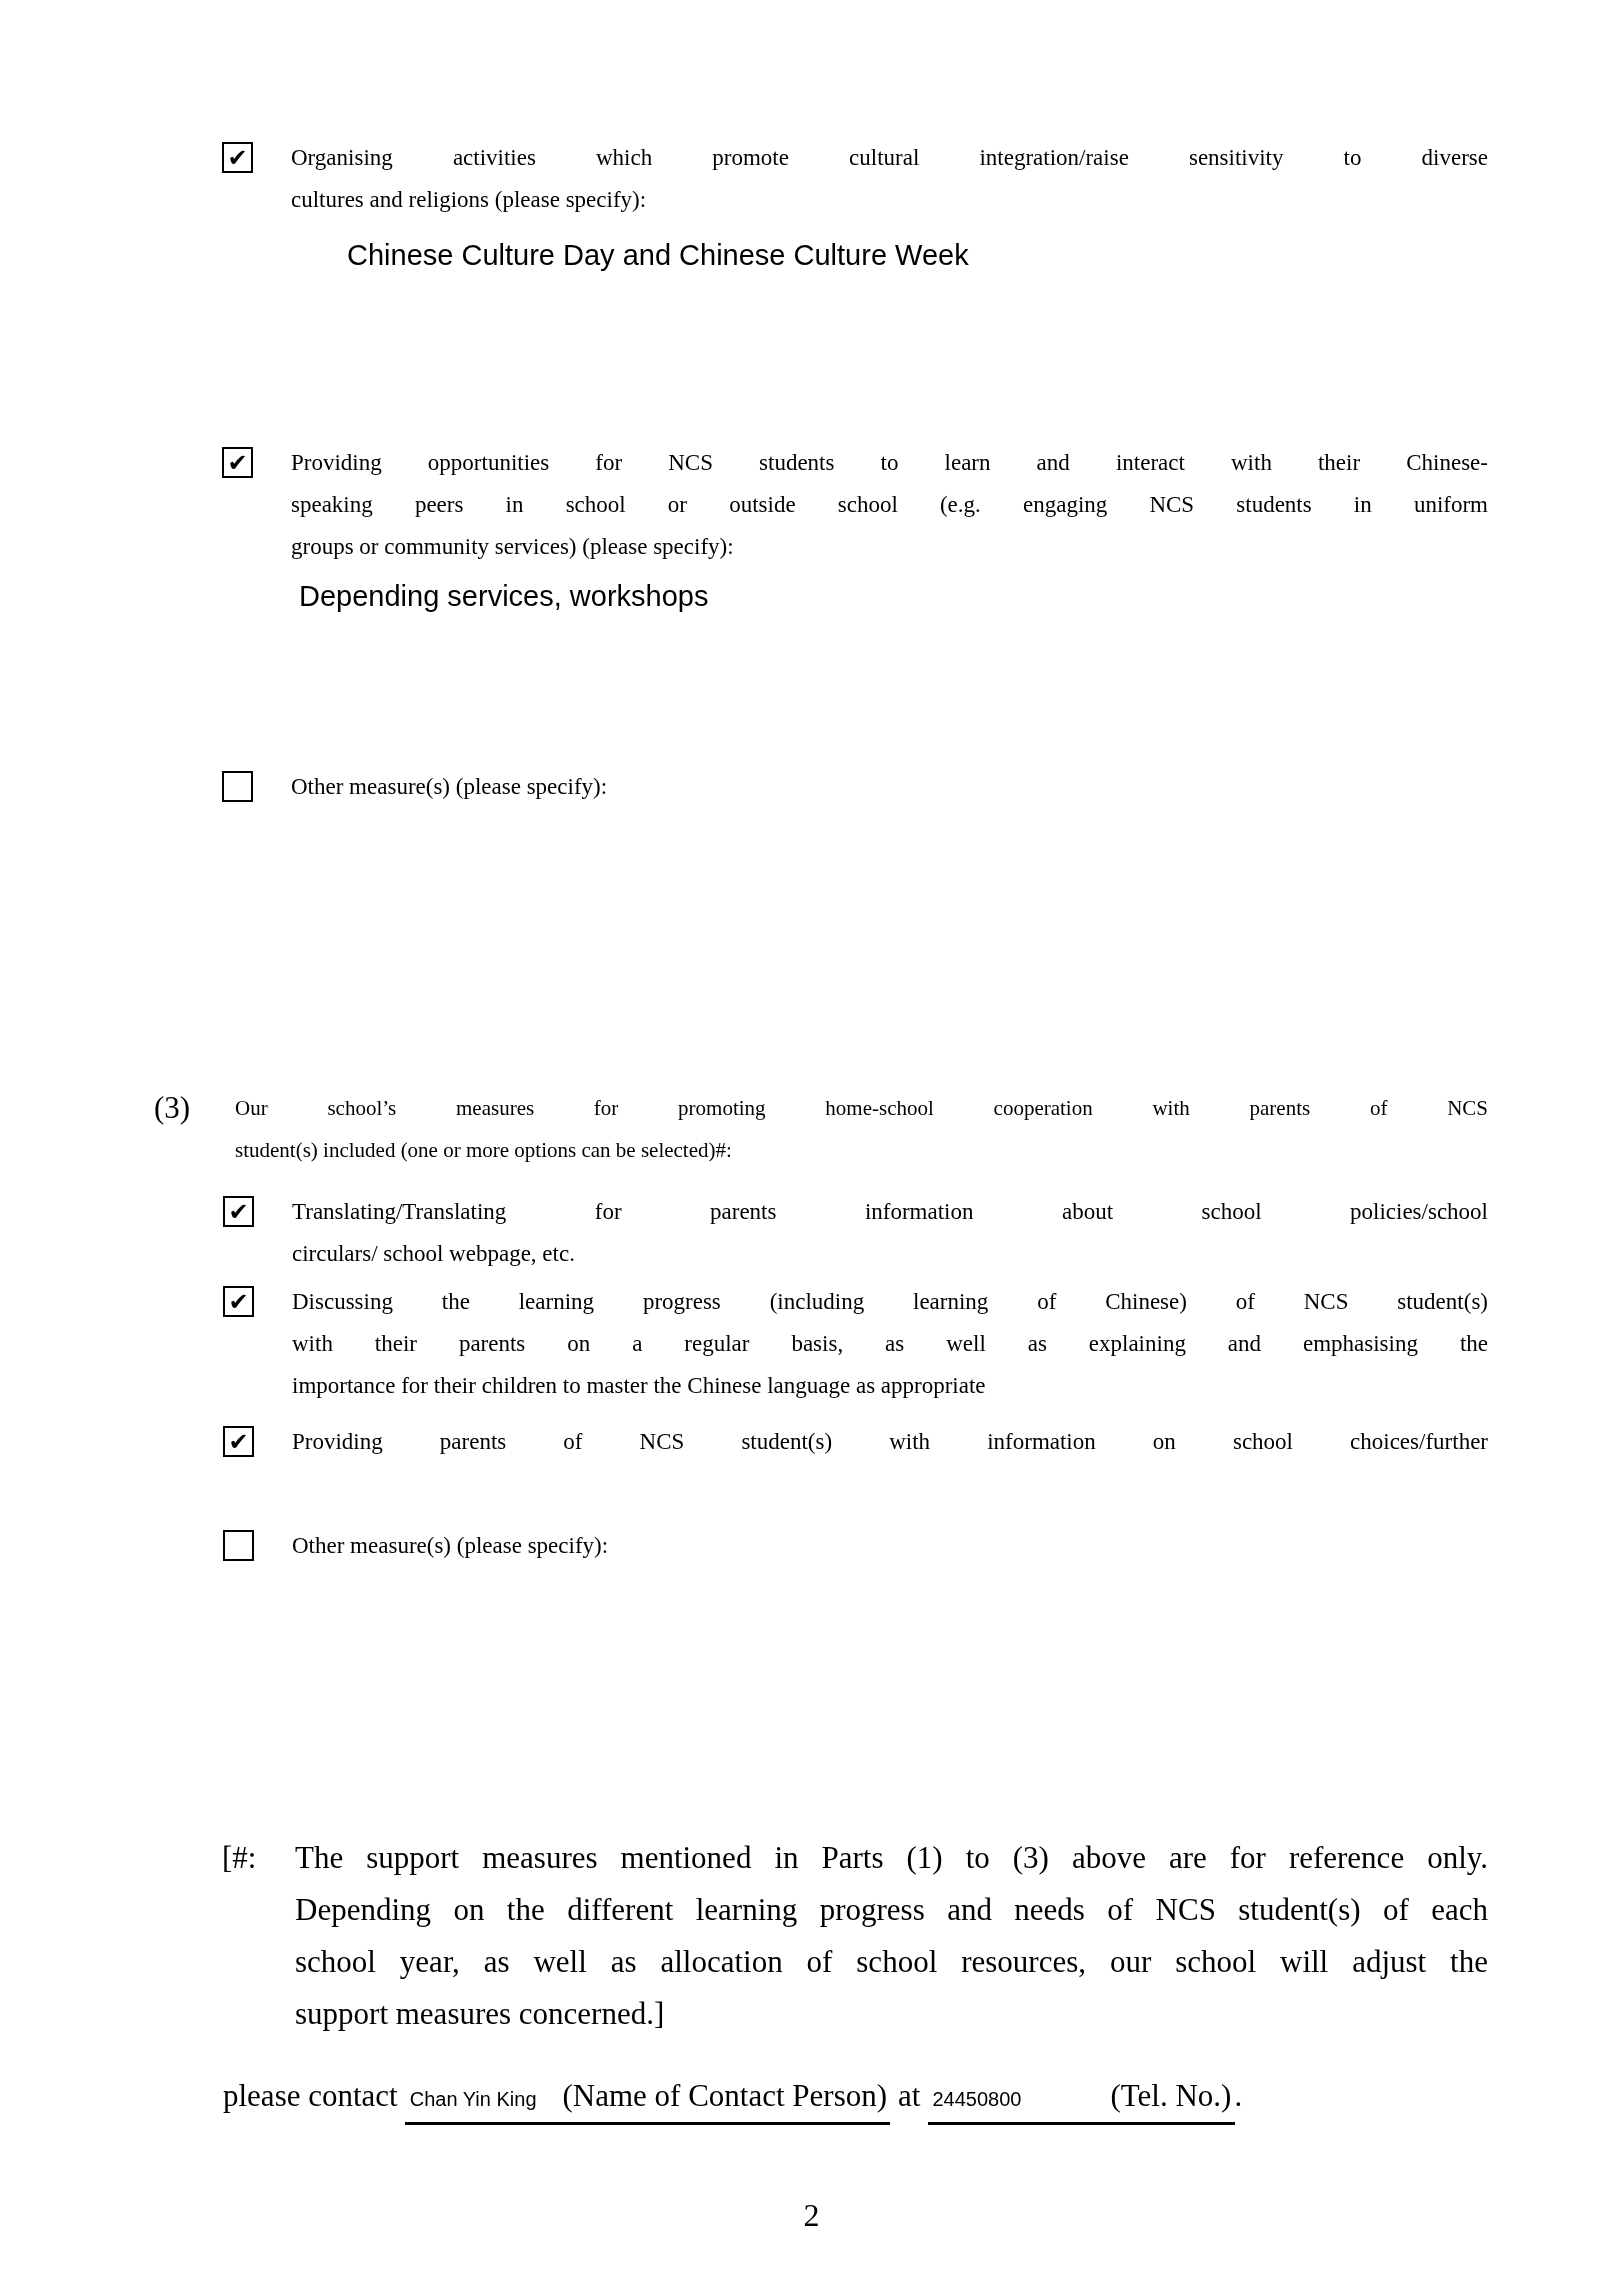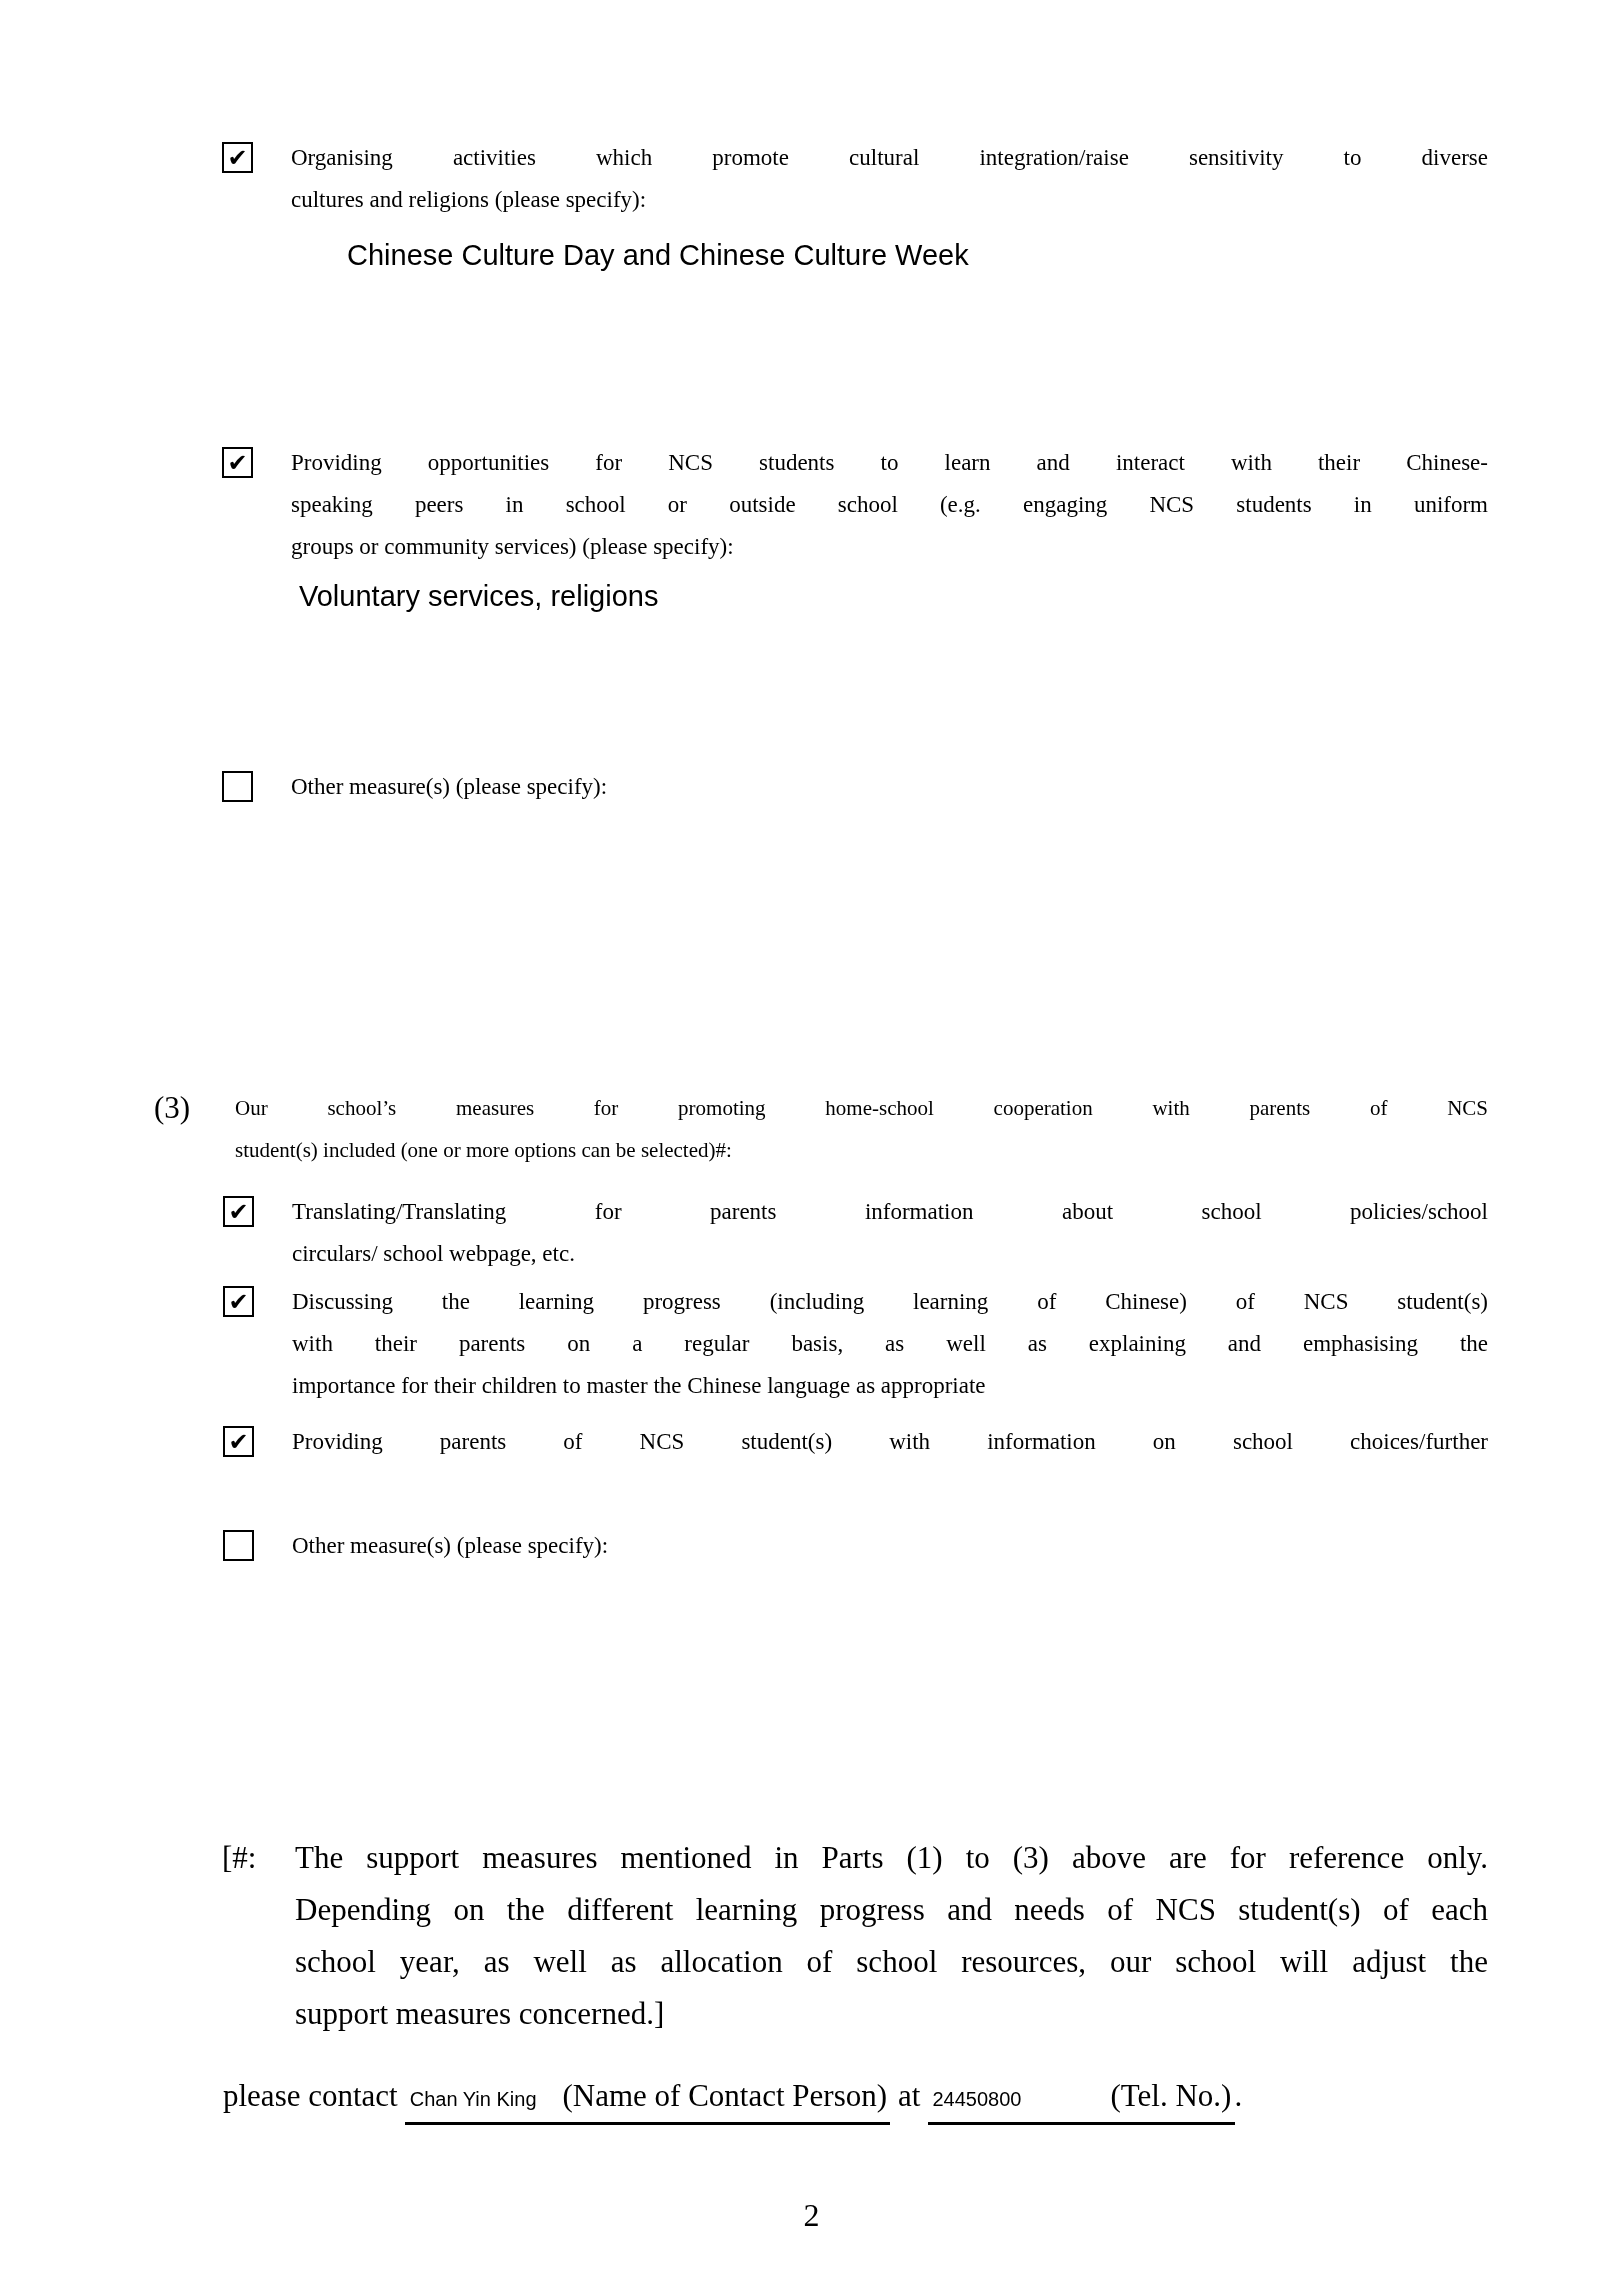--- a/index.html
+++ b/index.html
@@ -70,21 +70,21 @@
   <div class="ans" style="top:236px; left:314px;margin-left:33px;">Chinese Culture Day and Chinese Culture Week</div>
 
   <div class="item" style="top:442px; left:222px; width:1266px;">
     <span class="cb">✔</span>
     <div class="txt">
       <div class="line just">Providing opportunities for NCS students to learn and interact with their Chinese-</div>
       <div class="line just">speaking peers in school or outside school (e.g. engaging NCS students in uniform</div>
       <div class="line">groups or community services) (please specify):</div>
     </div>
   </div>
-  <div class="ans" style="top:577px; left:299px;">Voluntary services, religions</div>
+  <div class="ans" style="top:577px; left:299px;">Depending services, workshops</div>
 
   <div class="item" style="top:766px; left:222px; width:1266px;">
     <span class="cb"></span>
     <div class="txt">
       <div class="line">Other measure(s) (please specify):</div>
     </div>
   </div>
 
   <div class="marker" style="left:154px; top:1087px;">(3)</div>
   <div class="abs" style="left:235px; top:1087px; width:1253px; font-size:21px; line-height:42px;">

